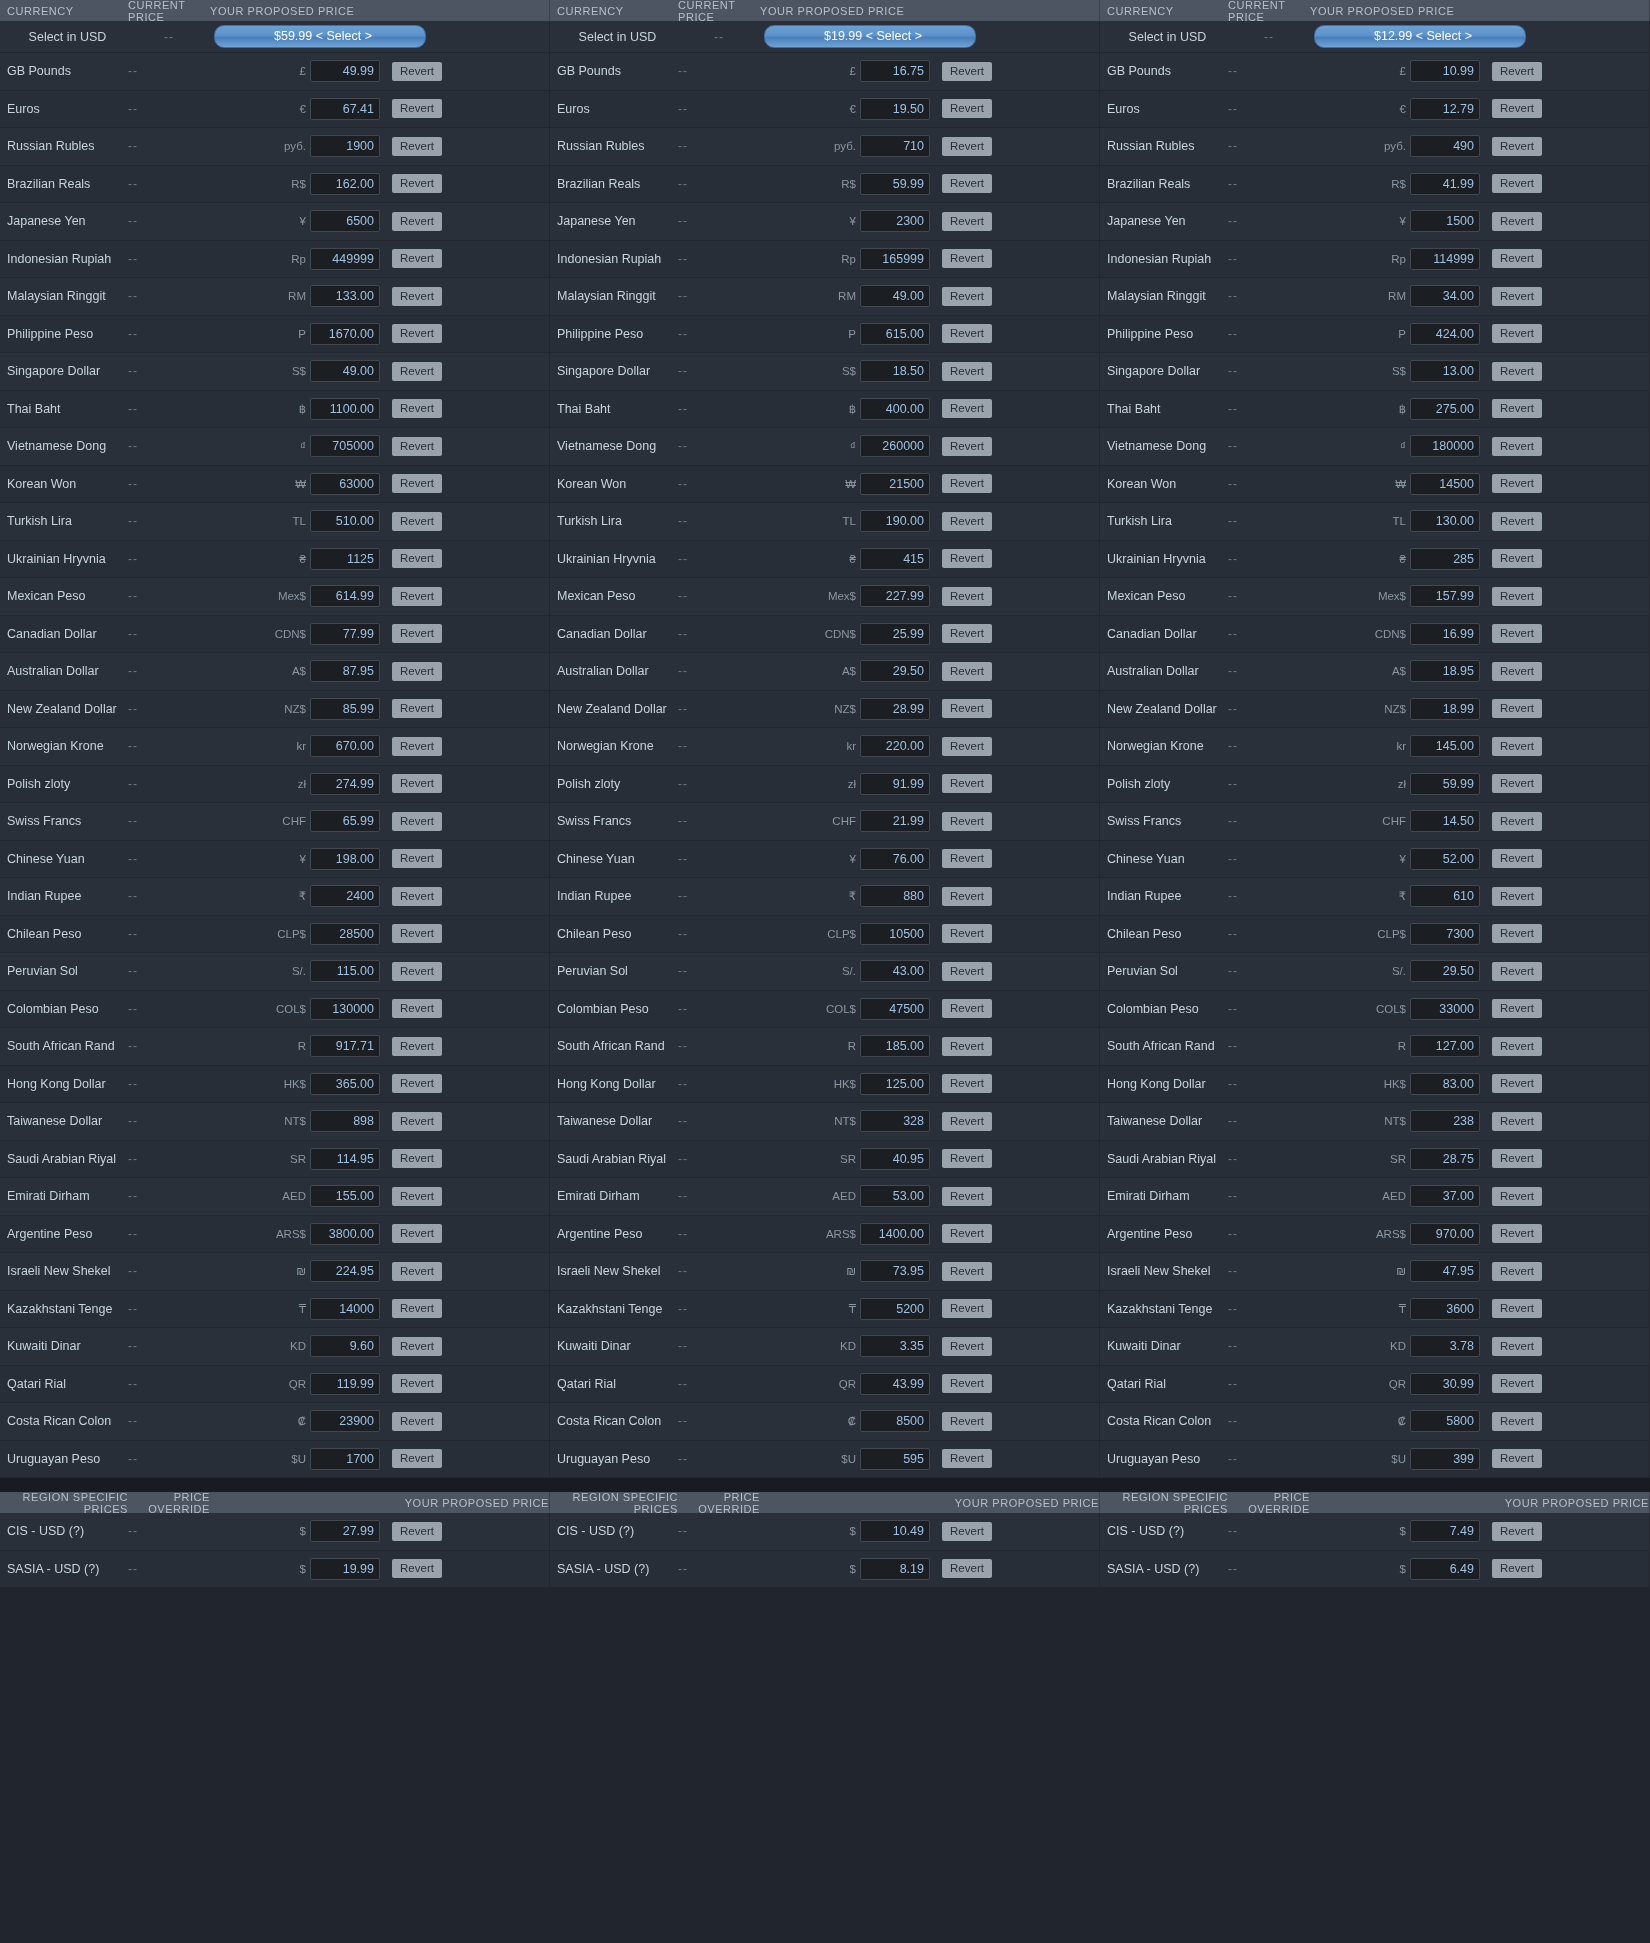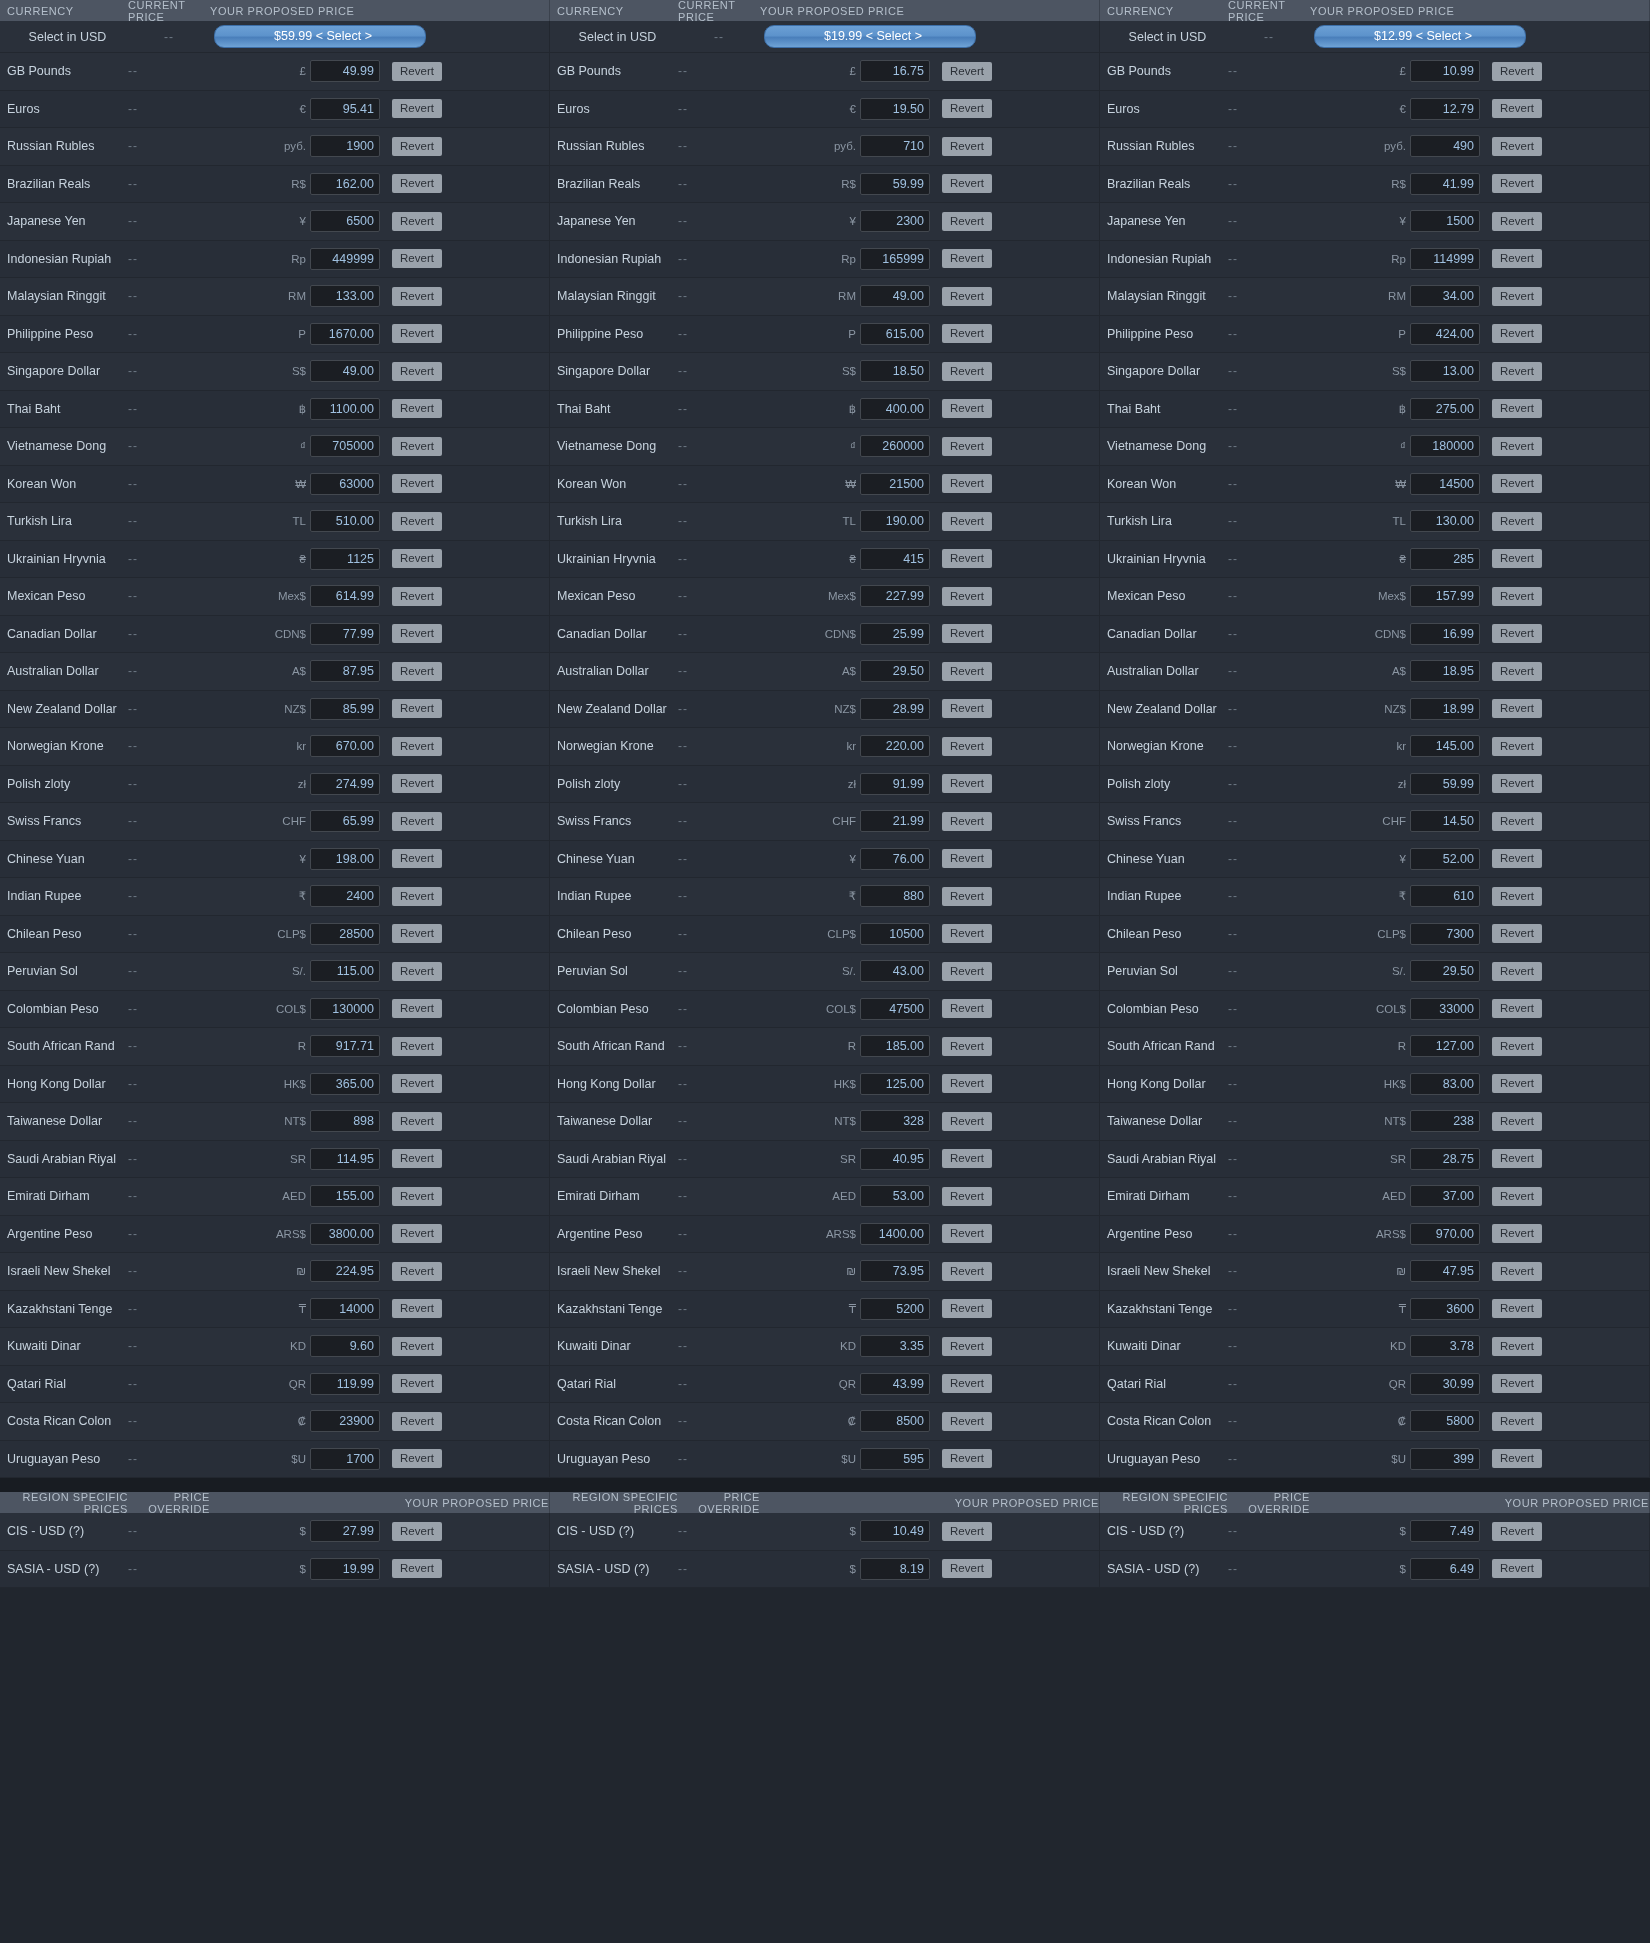--- a/index.html
+++ b/index.html
@@ -134,21 +134,21 @@
           <div class="sym">£</div>
           <div class="inp">49.99</div>
           <div class="revert">Revert</div>
         </div>
       </div>
       <div class="row alt">
         <div class="cur-name">Euros</div>
         <div class="cur-cur dashes">--</div>
         <div class="priceslot">
           <div class="sym">€</div>
-          <div class="inp">95.41</div>
+          <div class="inp">67.41</div>
           <div class="revert">Revert</div>
         </div>
       </div>
       <div class="row">
         <div class="cur-name">Russian Rubles</div>
         <div class="cur-cur dashes">--</div>
         <div class="priceslot">
           <div class="sym">руб.</div>
           <div class="inp">1900</div>
           <div class="revert">Revert</div>

